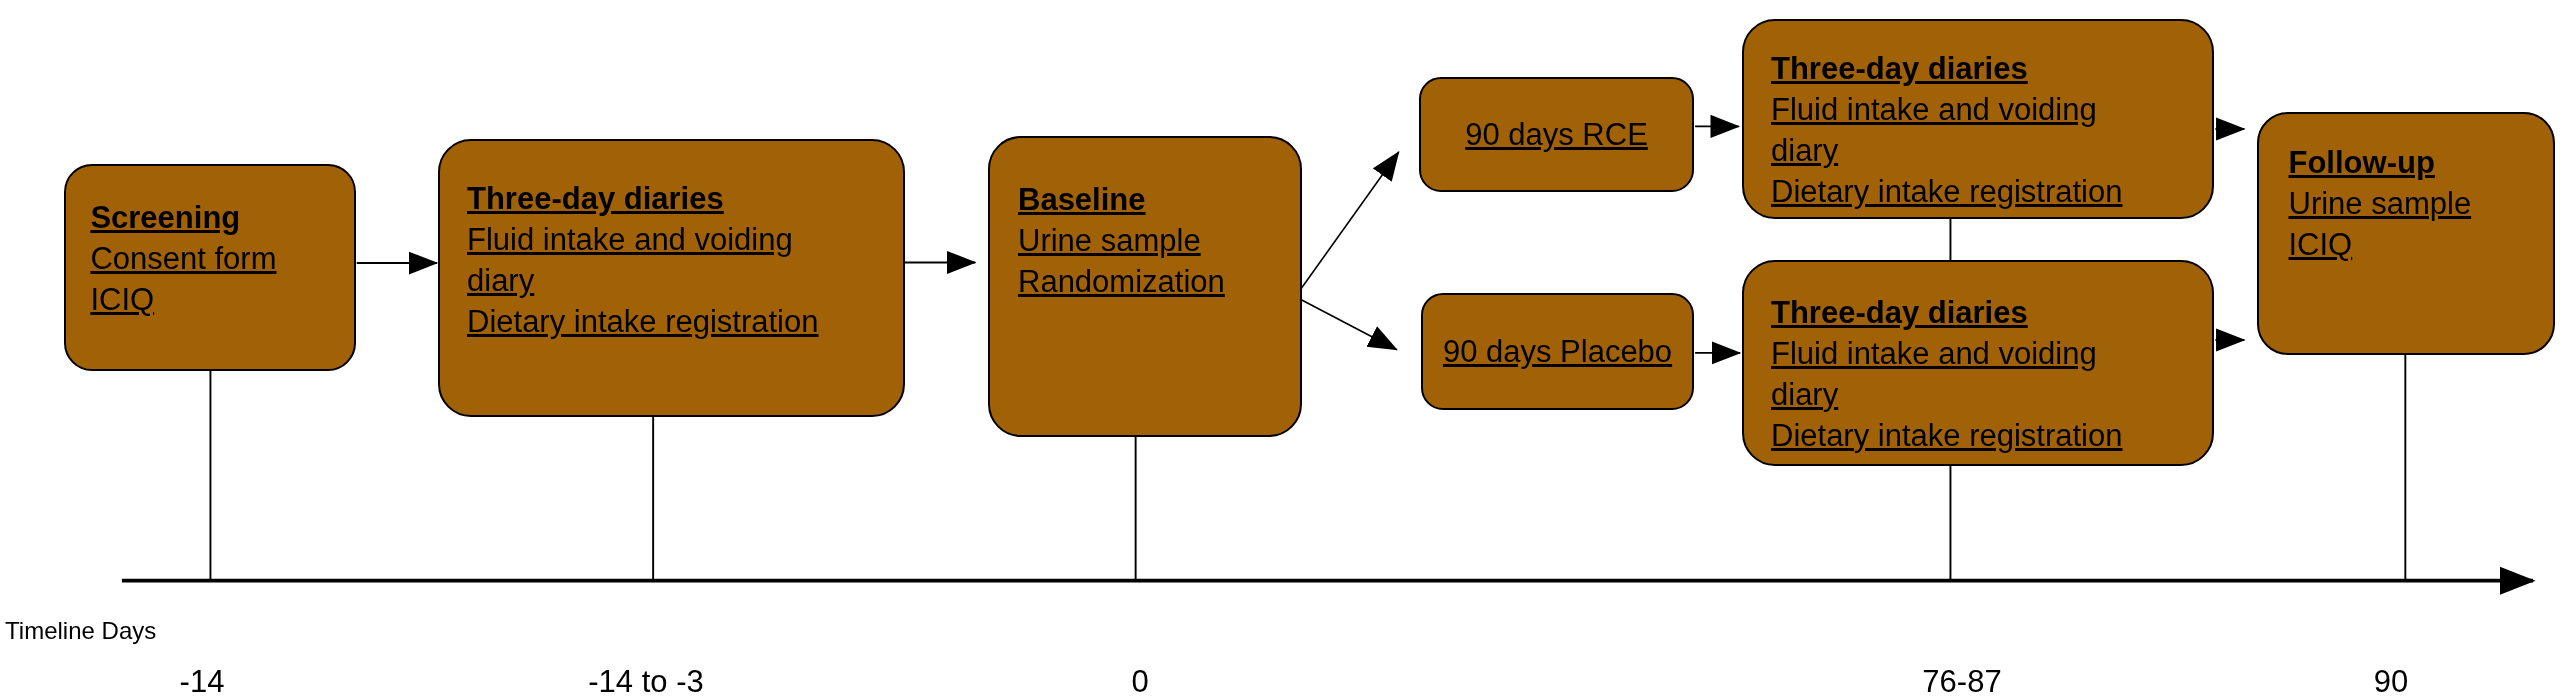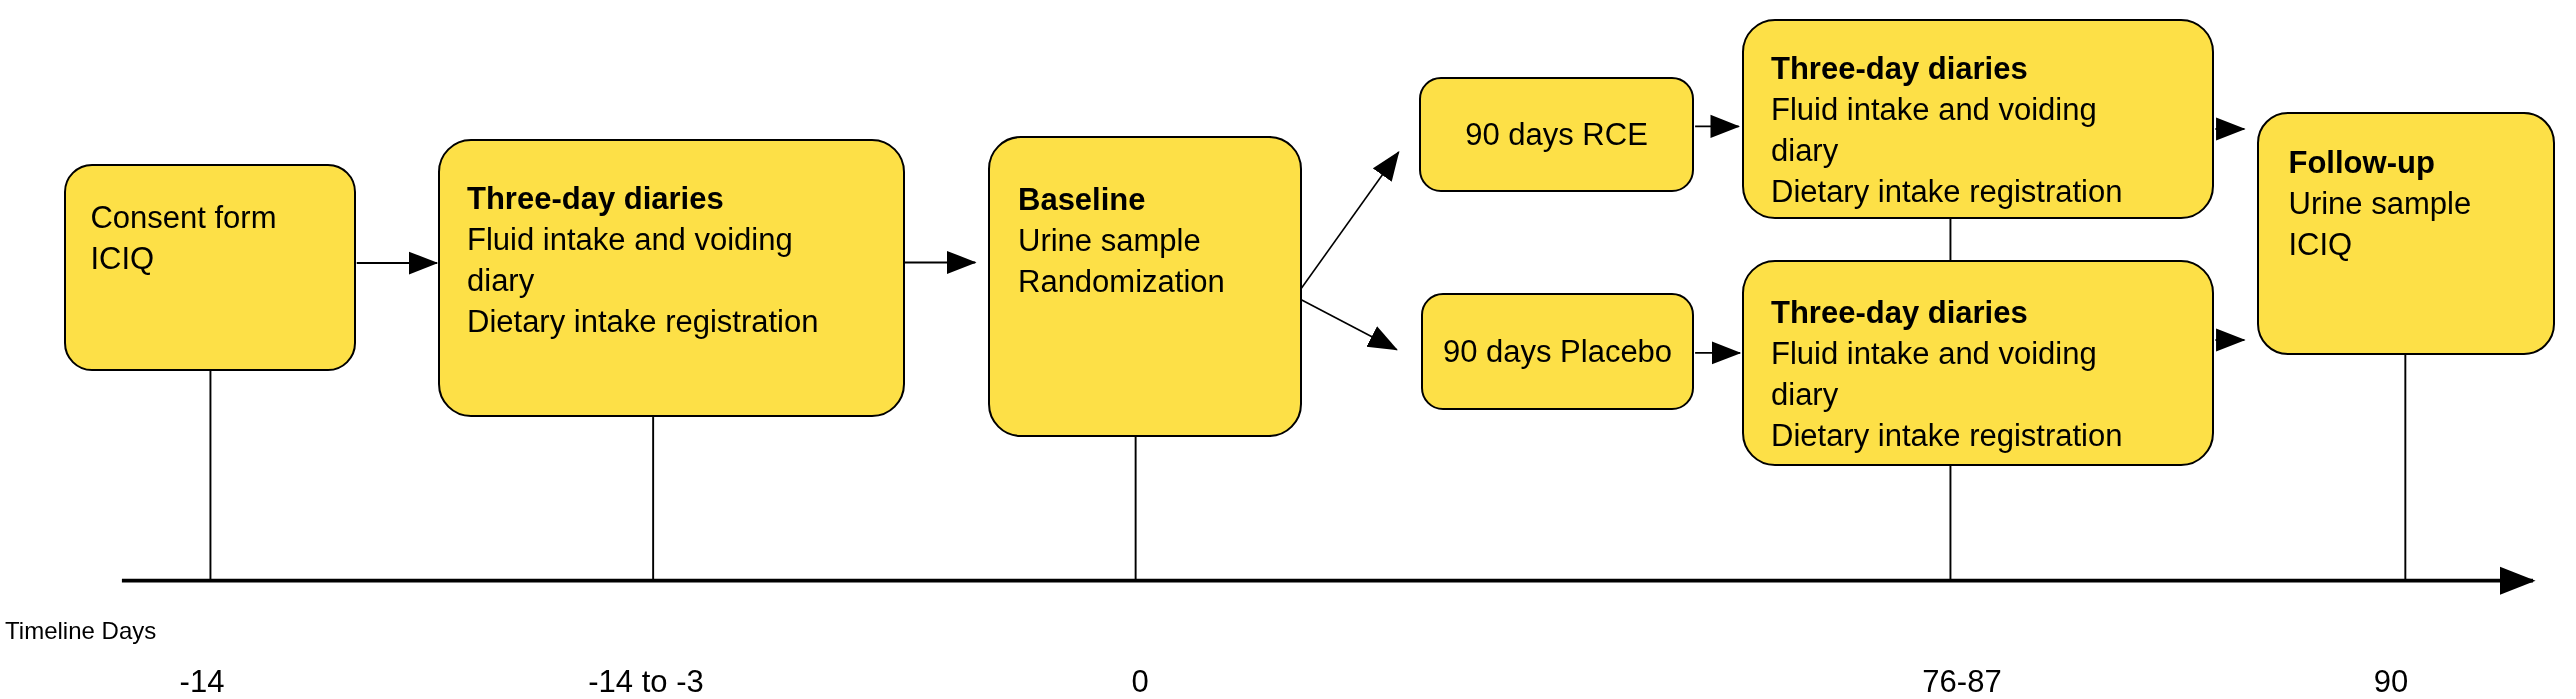--- a/index.html
+++ b/index.html
@@ -8,25 +8,26 @@
     width:2576px;height:700px;
     background:#ffffff;
     font-family:"Liberation Sans", sans-serif;
     color:#000;
     overflow:hidden;
   }
   #wires{position:absolute;left:0;top:0;width:2576px;height:700px;}
   .box{
     position:absolute;
     box-sizing:border-box;
-    background:#fde047;
+    background:#a16207;
     border:2.6px solid #000;
     border-radius:33px;
     font-size:31px;
     line-height:41px;
+    text-decoration:underline;
   }
   .box .title{font-weight:bold;display:block;white-space:nowrap;}
   .box .line{display:block;white-space:nowrap;}
   .small-box{
     display:flex;align-items:center;justify-content:center;
     border-radius:22px;text-align:center;
   }
   #box-screening{left:64px;top:164px;width:292px;height:207px;border-radius:28px;padding:31px 13px 0 24.4px;}
   #box-tdd-pre{left:438px;top:139px;width:467px;height:278px;padding:37px 13px 0 27px;}
   #box-baseline{left:988px;top:136px;width:314px;height:301px;padding:41px 13px 0 28px;}
@@ -80,20 +81,21 @@
     <line x1="2642" y1="197" x2="2710" y2="197" stroke="#000" stroke-width="3" marker-end="url(#ah)"></line>
     <line x1="2642" y1="550" x2="2712" y2="550" stroke="#000" stroke-width="3" marker-end="url(#ah)"></line>
     <line x1="3453" y1="201" x2="3498" y2="201" stroke="#000" stroke-width="3" marker-end="url(#ah)"></line>
     <line x1="3453" y1="530" x2="3498" y2="530" stroke="#000" stroke-width="3" marker-end="url(#ah)"></line>
 
     <line x1="2020" y1="461" x2="2180" y2="237" stroke="#000" stroke-width="2.5" marker-end="url(#ah)"></line>
     <line x1="2020" y1="463" x2="2177" y2="545" stroke="#000" stroke-width="2.5" marker-end="url(#ah)"></line>
   </svg>
 
   <div class="box" id="box-screening">
+    <span class="title">Screening</span>
     <span class="line">Consent form</span>
     <span class="line">ICIQ</span>
   </div>
 
   <div class="box" id="box-tdd-pre">
     <span class="title">Three-day diaries</span>
     <span class="line">Fluid intake and voiding</span>
     <span class="line">diary</span>
     <span class="line">Dietary intake registration</span>
   </div>

